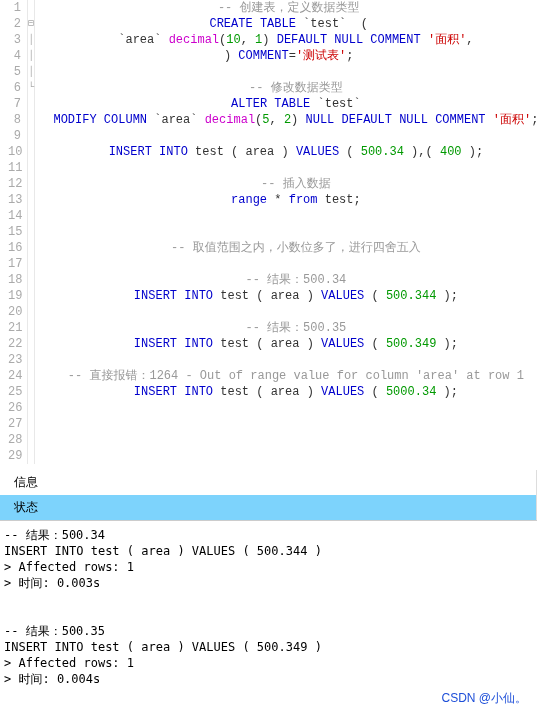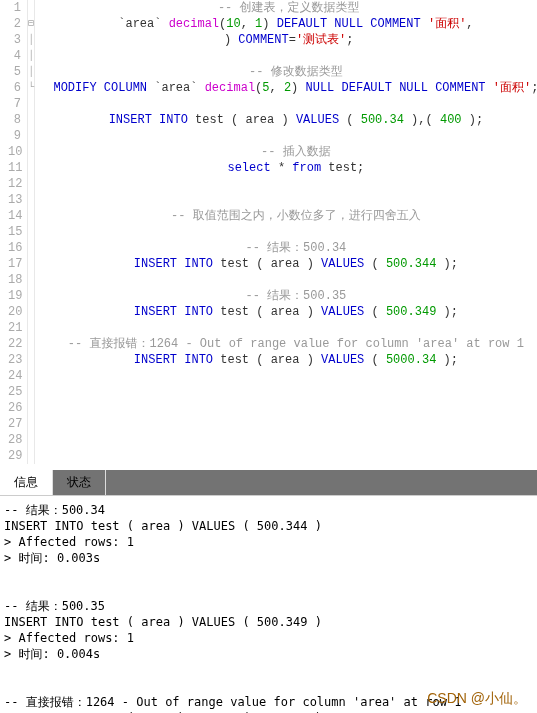--- a/index.html
+++ b/index.html
@@ -11,25 +11,25 @@
     .fold-col div { height: 16px; line-height: 16px; text-align: center; font-size: 10px; }
     .code { flex: 1; padding-left: 4px; text-align: center; }
     .code-line { height: 16px; line-height: 16px; white-space: pre; }
     .c-comment { color: #999; }
     .c-keyword { color: #0000cc; }
     .c-type { color: #0000cc; }
     .c-func { color: #cc00cc; }
     .c-num { color: #009900; }
     .c-str { color: #cc0000; }
     .c-plain { color: #333; }
-    .tabs { display: flex; border-bottom: 1px solid #ccc; margin-top: 6px; background: #737373; }
+    .tabs { display: flex; border-bottom: 1px solid #ccc; margin-top: 6px; background: #7dd3fc; flex-direction: column; }
     .tab { padding: 4px 14px; font-family: 'Microsoft YaHei', sans-serif; font-size: 12px; cursor: pointer; border-right: 1px solid #ddd; }
     .tab.active { background: #fff; }
     .output { padding: 6px 8px 8px 4px; font-family: Consolas, monospace; font-size: 12px; line-height: 16px; white-space: pre-wrap; }
-    .watermark { position: absolute; right: 10px; top: 690px; color: #a16207; font-family: sans-serif; font-size: 14px; }
+    .watermark { position: absolute; right: 10px; top: 690px; color: #1d4ed8; font-family: sans-serif; font-size: 12px; }
   </style>
 </head>
 <body>
 
 <div class="editor">
   <div class="gutter" id="gutter">
       <div>1</div>
       <div>2</div>
       <div>3</div>
       <div>4</div>
@@ -85,30 +85,32 @@
       <div></div>
       <div></div>
       <div></div>
       <div></div>
       <div></div>
       <div></div>
       <div></div>
     </div>
   <div class="code" id="code">
       <div class="code-line"><span class="c-comment">-- 创建表，定义数据类型</span></div>
+      <div class="code-line"><span class="c-keyword">CREATE TABLE</span><span class="c-plain"> `test`  (</span></div>
       <div class="code-line"><span class="c-plain">  `area` </span><span class="c-func">decimal</span><span class="c-plain">(</span><span class="c-num">10</span><span class="c-plain">, </span><span class="c-num">1</span><span class="c-plain">) </span><span class="c-keyword">DEFAULT NULL COMMENT</span><span class="c-plain"> </span><span class="c-str">'面积'</span><span class="c-plain">,</span></div>
       <div class="code-line"><span class="c-plain">) </span><span class="c-keyword">COMMENT</span><span class="c-plain">=</span><span class="c-str">'测试表'</span><span class="c-plain">;</span></div>
       <div class="code-line"></div>
       <div class="code-line"><span class="c-comment">  -- 修改数据类型</span></div>
+      <div class="code-line"><span class="c-plain">  </span><span class="c-keyword">ALTER TABLE</span><span class="c-plain"> `test`</span></div>
       <div class="code-line"><span class="c-plain">  </span><span class="c-keyword">MODIFY COLUMN</span><span class="c-plain"> `area` </span><span class="c-func">decimal</span><span class="c-plain">(</span><span class="c-num">5</span><span class="c-plain">, </span><span class="c-num">2</span><span class="c-plain">) </span><span class="c-keyword">NULL DEFAULT NULL COMMENT</span><span class="c-plain"> </span><span class="c-str">'面积'</span><span class="c-plain">;</span></div>
       <div class="code-line"></div>
       <div class="code-line"><span class="c-plain">  </span><span class="c-keyword">INSERT INTO</span><span class="c-plain"> test ( area ) </span><span class="c-keyword">VALUES</span><span class="c-plain"> ( </span><span class="c-num">500.34</span><span class="c-plain"> ),( </span><span class="c-num">400</span><span class="c-plain"> );</span></div>
       <div class="code-line"></div>
       <div class="code-line"><span class="c-comment">  -- 插入数据</span></div>
-      <div class="code-line"><span class="c-plain">  </span><span class="c-keyword">select</span><span class="c-plain"> * </span><span class="c-keyword">from</span><span class="c-plain"> test;</span></div>
+      <div class="code-line"><span class="c-plain">  </span><span class="c-keyword">range</span><span class="c-plain"> * </span><span class="c-keyword">from</span><span class="c-plain"> test;</span></div>
       <div class="code-line"></div>
       <div class="code-line"></div>
       <div class="code-line"><span class="c-comment">  -- 取值范围之内，小数位多了，进行四舍五入</span></div>
       <div class="code-line"></div>
       <div class="code-line"><span class="c-comment">  -- 结果：500.34</span></div>
       <div class="code-line"><span class="c-plain">  </span><span class="c-keyword">INSERT INTO</span><span class="c-plain"> test ( area ) </span><span class="c-keyword">VALUES</span><span class="c-plain"> ( </span><span class="c-num">500.344</span><span class="c-plain"> );</span></div>
       <div class="code-line"></div>
       <div class="code-line"><span class="c-comment">  -- 结果：500.35</span></div>
       <div class="code-line"><span class="c-plain">  </span><span class="c-keyword">INSERT INTO</span><span class="c-plain"> test ( area ) </span><span class="c-keyword">VALUES</span><span class="c-plain"> ( </span><span class="c-num">500.349</span><span class="c-plain"> );</span></div>
       <div class="code-line"></div>

